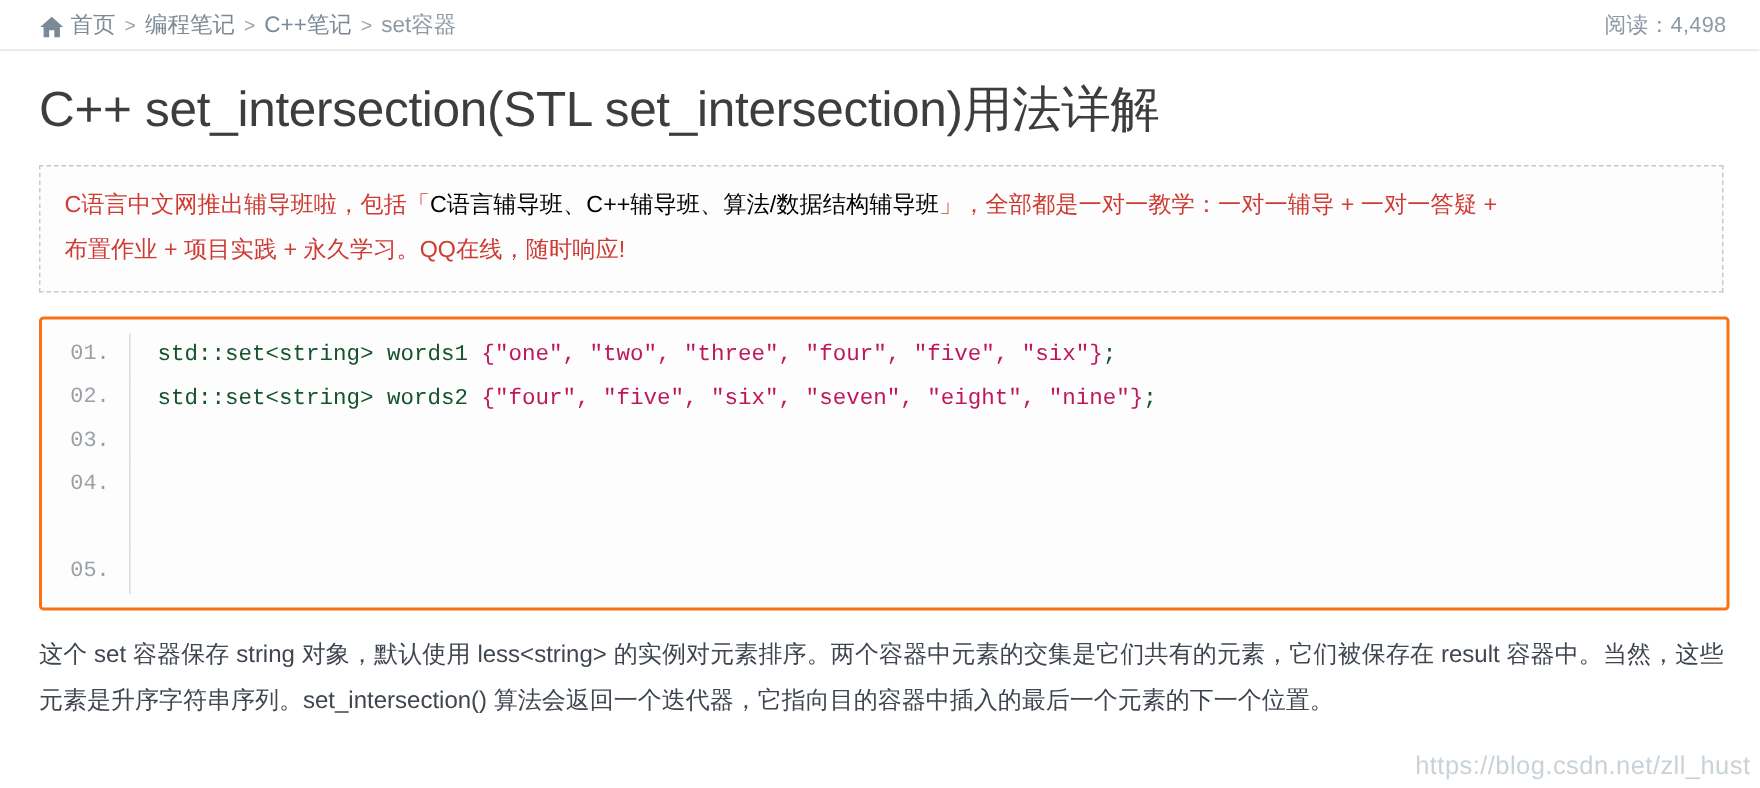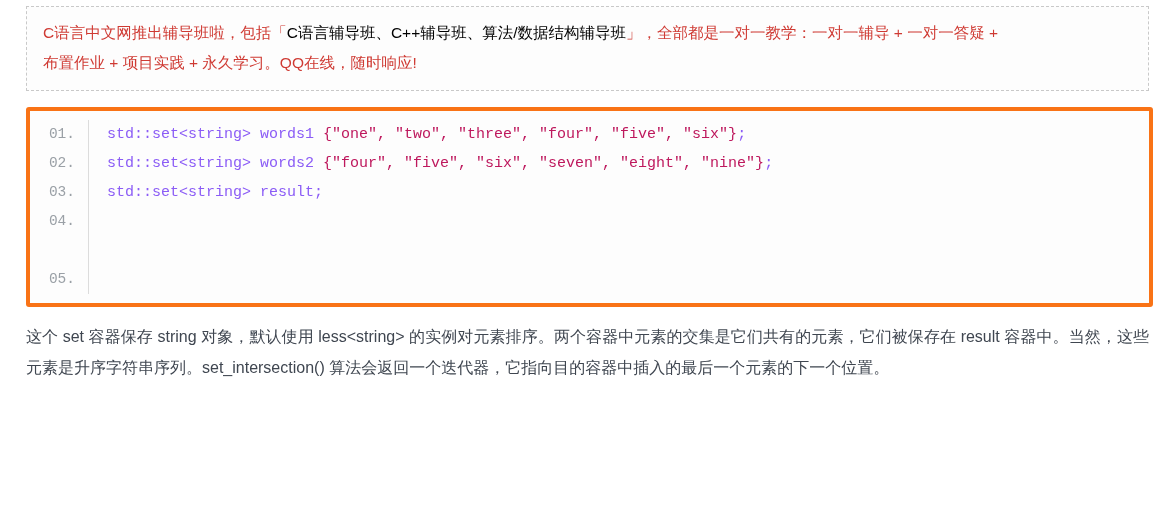--- a/index.html
+++ b/index.html
@@ -61,21 +61,21 @@
     font-size: 16px;
     line-height: 31px;
     color: #3f4650;
     text-align: justify;
   }
   .para.second { padding-top: 14px; }
 
   
   .code-wrap {
     margin: 16px 20px 0 26px;
-    border: 4px solid #f97316;
+    border: 2px solid #f97316;
     border-radius: 3px;
     background: #fdfdfd;
     padding: 9px 0 9px 0;
     position: relative;
     overflow: hidden;
   }
   .code-line {
     display: flex;
     align-items: flex-start;
     min-height: 29px;
@@ -98,40 +98,52 @@
   .code-txt {
     padding-left: 18px;
     font-family: "Liberation Mono", "DejaVu Sans Mono", monospace;
     font-size: 15px;
     color: #6b7177;
     white-space: pre;
   }
   .tok-str   { color: #be185d; }
   .tok-fn    { color: #c838c8; }
   .tok-cmt   { color: #6aab4e; }
-  .tok-plain { color: #8b5cf6; text-align: center; }
+  .tok-plain { color: #14532d; text-align: center; }
 
   
   .watermark {
     position: absolute;
     right: 6px;
     bottom: 4px;
     font-size: 17px;
     color: #c9d2d8;
     letter-spacing: .3px;
     pointer-events: none;
     white-space: nowrap;
   }
 </style>
 </head>
 <body>
 
 <div class="page">
 
+  <div class="crumb-row">
+    <div class="crumb-left">
+      <span class="home-icon">
+        <svg viewBox="0 0 20 18" width="17" height="16" aria-hidden="true">
+          <path d="M10 1 L19 9 L16.4 9 L16.4 17 L12 17 L12 11.6 L8 11.6 L8 17 L3.6 17 L3.6 9 L1 9 Z" fill="#7b8a96"></path>
+        </svg>
+      </span>
+      <span id="crumbs"><span class="crumb-link">首页</span><span class="crumb-sep">&gt;</span><span class="crumb-link">编程笔记</span><span class="crumb-sep">&gt;</span><span class="crumb-link">C++笔记</span><span class="crumb-sep">&gt;</span><span class="crumb-current">set容器</span></span>
+    </div>
+    <div class="read-count">阅读：4,498</div>
+  </div>
 
+  <h1 class="title">C++ set_intersection(STL set_intersection)用法详解</h1>
 
   <div class="promo">
     <span class="red">C语言中文网推出辅导班啦，包括「</span><span class="green">C语言辅导班、C++辅导班、算法/数据结构辅导班</span><span class="red">」，全部都是一对一教学：一对一辅导 + 一对一答疑 + </span><br>
     <span class="red">布置作业 + 项目实践 + 永久学习。QQ在线，随时响应!</span>
   </div>
 
 
   <div class="code-wrap">
     <div id="code-lines">
         <div class="code-line">
@@ -140,32 +152,32 @@
           <div class="code-txt"><span class="tok-plain">std::set&lt;string&gt; words1 </span><span class="tok-str">{″one″, ″two″, ″three″, ″four″, ″five″, ″six″}</span><span class="tok-plain">;</span></div>
         </div>
         <div class="code-line">
           <div class="ln">02.</div>
           <div class="gutter"></div>
           <div class="code-txt"><span class="tok-plain">std::set&lt;string&gt; words2 </span><span class="tok-str">{″four″, ″five″, ″six″, ″seven″, ″eight″, ″nine″}</span><span class="tok-plain">;</span></div>
         </div>
         <div class="code-line">
           <div class="ln">03.</div>
           <div class="gutter"></div>
-          <div class="code-txt"><span class="tok-plain">std::set&lt;string&gt; result;</span></div>
         </div>
         <div class="code-line">
           <div class="ln">04.</div>
           <div class="gutter"></div>
         </div>
         <div class="code-line">
           <div class="ln"></div>
           <div class="gutter"></div>
         </div>
         <div class="code-line">
           <div class="ln">05.</div>
           <div class="gutter"></div>
         </div>
       </div>
   </div>
 
   <p class="para second">这个 set 容器保存 string 对象，默认使用 less&lt;string&gt; 的实例对元素排序。两个容器中元素的交集是它们共有的元素，它们被保存在 result 容器中。当然，这些元素是升序字符串序列。set_intersection() 算法会返回一个迭代器，它指向目的容器中插入的最后一个元素的下一个位置。</p>
 
+  <div class="watermark">https://blog.csdn.net/zll_hust</div>
 </div>
 
 </body></html>

